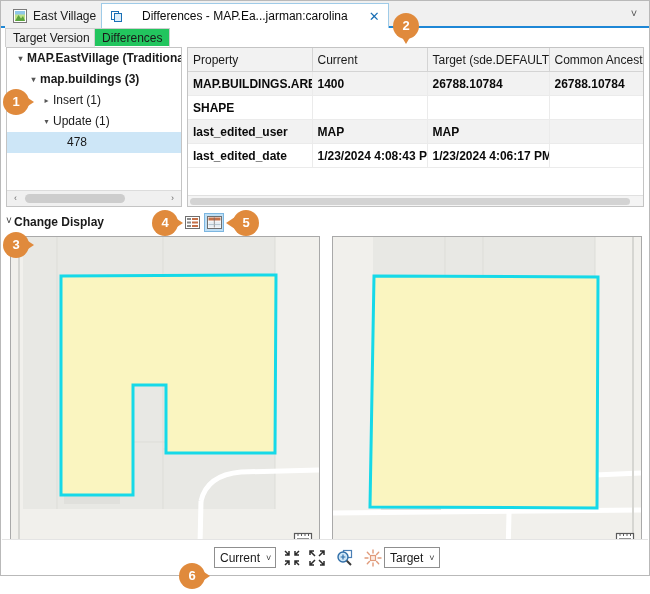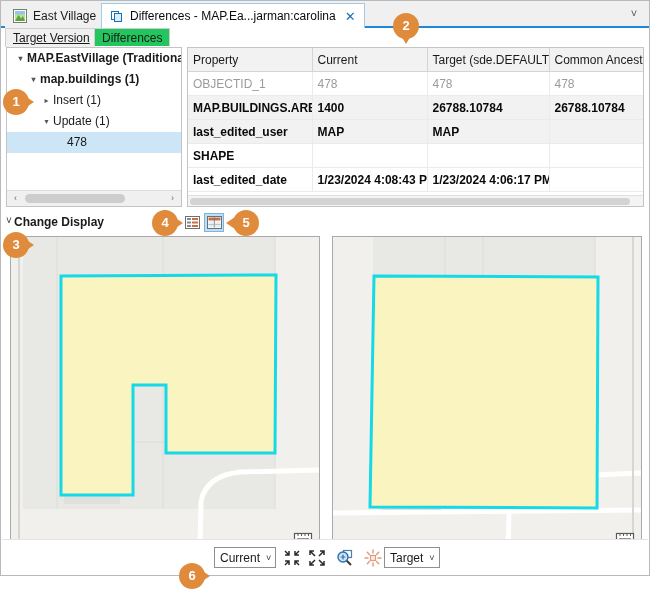--- a/index.html
+++ b/index.html
@@ -40,20 +40,21 @@
     left: 4px;
     background: #f0f0f0;
     color: #1a1a1a;
   }
   .tab.active {
     left: 100px;
     background: #ffffff;
     border: 1px solid #9fcbe8;
     border-bottom: none;
     color: #0a0a0a;
+    gap: 12px;
   }
   .tab-icon { width: 14px; height: 14px; margin-right: 6px; flex: 0 0 auto; position: relative; }
   .tab-close {
     margin-left: 9px;
     color: #1a6fb5;
     font-size: 13px;
     line-height: 1;
     cursor: pointer;
   }
   .tabstrip-chevron {
@@ -75,21 +76,21 @@
   .subtab {
     position: absolute; top: 0;
     height: 19px;
     line-height: 19px;
     padding: 0 7px;
     font-size: 12px;
     box-sizing: border-box;
     cursor: pointer;
     white-space: nowrap;
   }
-  .subtab.a { left: 4px; background: #f0f0f0; border: 1px solid #cfcfcf; border-bottom: none; color: #1a1a1a; text-decoration: underline; }
+  .subtab.a { left: 4px; background: #f0f0f0; border: 1px solid #cfcfcf; border-bottom: none; color: #1a1a1a; }
   .subtab.b { left: 93px; background: #22c55e; border: 1px solid #cfcfcf; border-bottom: 1px solid #ffffff; color: #1a1a1a; font-weight: normal; }
 
   
   .tree-panel {
     position: absolute; left: 5px; top: 46px;
     width: 176px; height: 160px;
     background: #ffffff;
     border: 1px solid #c4c4c4;
     box-sizing: border-box;
     overflow: hidden;
@@ -347,21 +348,21 @@
   <div class="subtabs">
     <div class="subtab a">Target Version</div>
     <div class="subtab b">Differences</div>
   </div>
 
   <div class="tree-panel">
     <div class="tree-row lvl0">
       <span class="arrow">▾</span><span class="lbl">MAP.EastVillage (Traditional) -</span>
     </div>
     <div class="tree-row lvl1">
-      <span class="arrow">▾</span><span class="lbl">map.buildings (1)</span>
+      <span class="arrow">▾</span><span class="lbl">map.buildings (3)</span>
     </div>
     <div class="tree-row lvl2">
       <span class="arrow">▸</span><span class="lbl">Insert (1)</span>
     </div>
     <div class="tree-row lvl2">
       <span class="arrow">▾</span><span class="lbl">Update (1)</span>
     </div>
     <div class="tree-row lvl3 selected">
       <span class="lbl">478</span>
     </div>
@@ -383,42 +384,36 @@
       </colgroup>
       <thead>
         <tr>
           <th>Property</th>
           <th>Current</th>
           <th>Target (sde.DEFAULT)</th>
           <th>Common Ancestor</th>
         </tr>
       </thead>
       <tbody>
-        <tr class="r-dim">
-          <td>OBJECTID_1</td>
-          <td>478</td>
-          <td>478</td>
-          <td>478</td>
-        </tr>
         <tr class="r-bold shaded">
           <td>MAP.BUILDINGS.AREA</td>
           <td>1400</td>
           <td>26788.10784</td>
           <td>26788.10784</td>
         </tr>
+        <tr class="r-bold">
+          <td>SHAPE</td>
+          <td></td>
+          <td></td>
+          <td></td>
+        </tr>
         <tr class="r-bold shaded">
           <td>last_edited_user</td>
           <td>MAP</td>
           <td>MAP</td>
-          <td></td>
-        </tr>
-        <tr class="r-bold">
-          <td>SHAPE</td>
-          <td></td>
-          <td></td>
           <td></td>
         </tr>
         <tr class="r-bold">
           <td>last_edited_date</td>
           <td>1/23/2024 4:08:43 PM</td>
           <td>1/23/2024 4:06:17 PM</td>
           <td></td>
         </tr>
       </tbody>
     </table>

